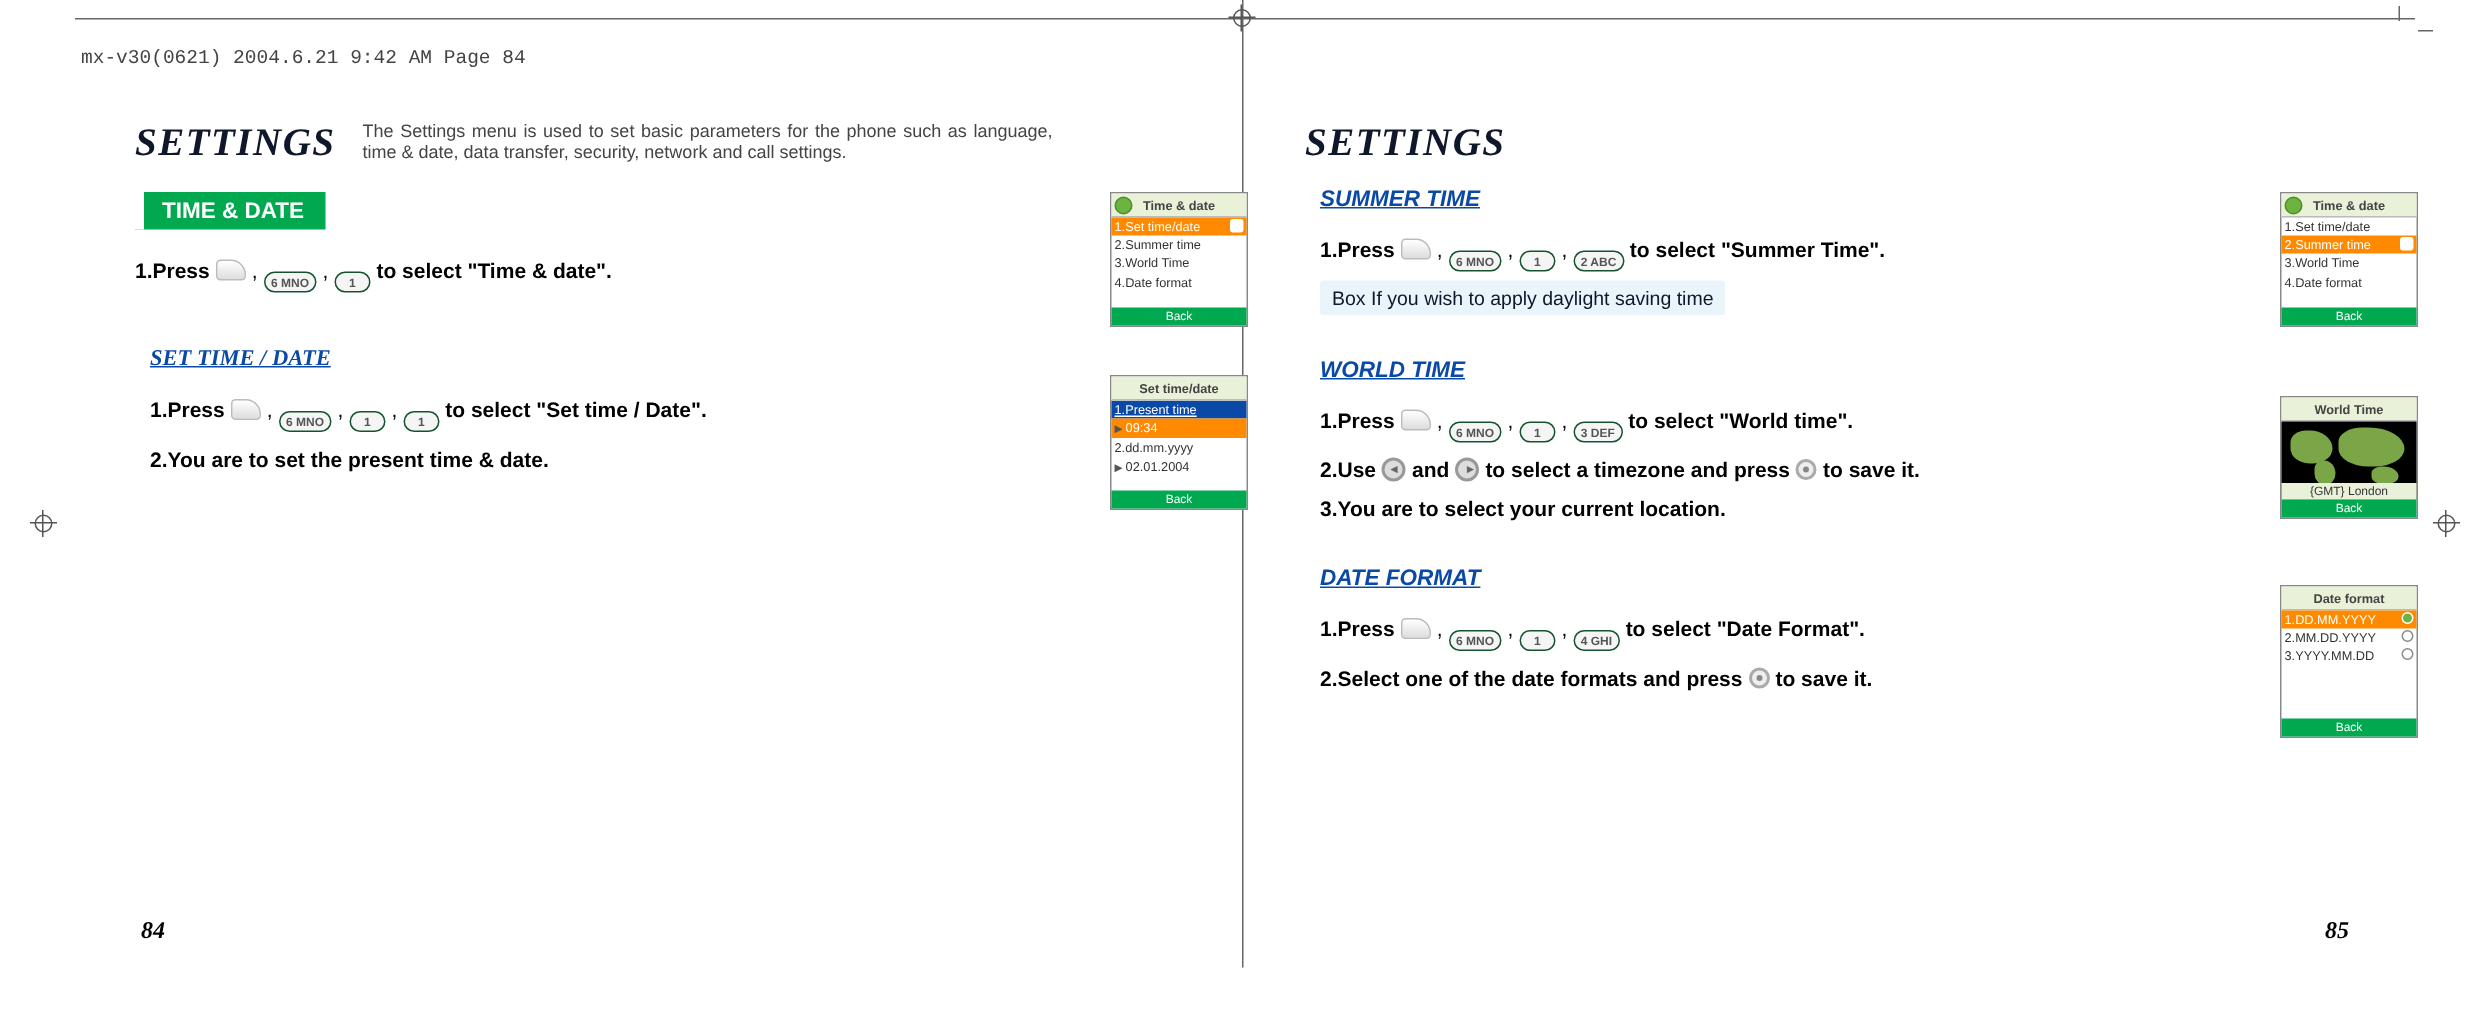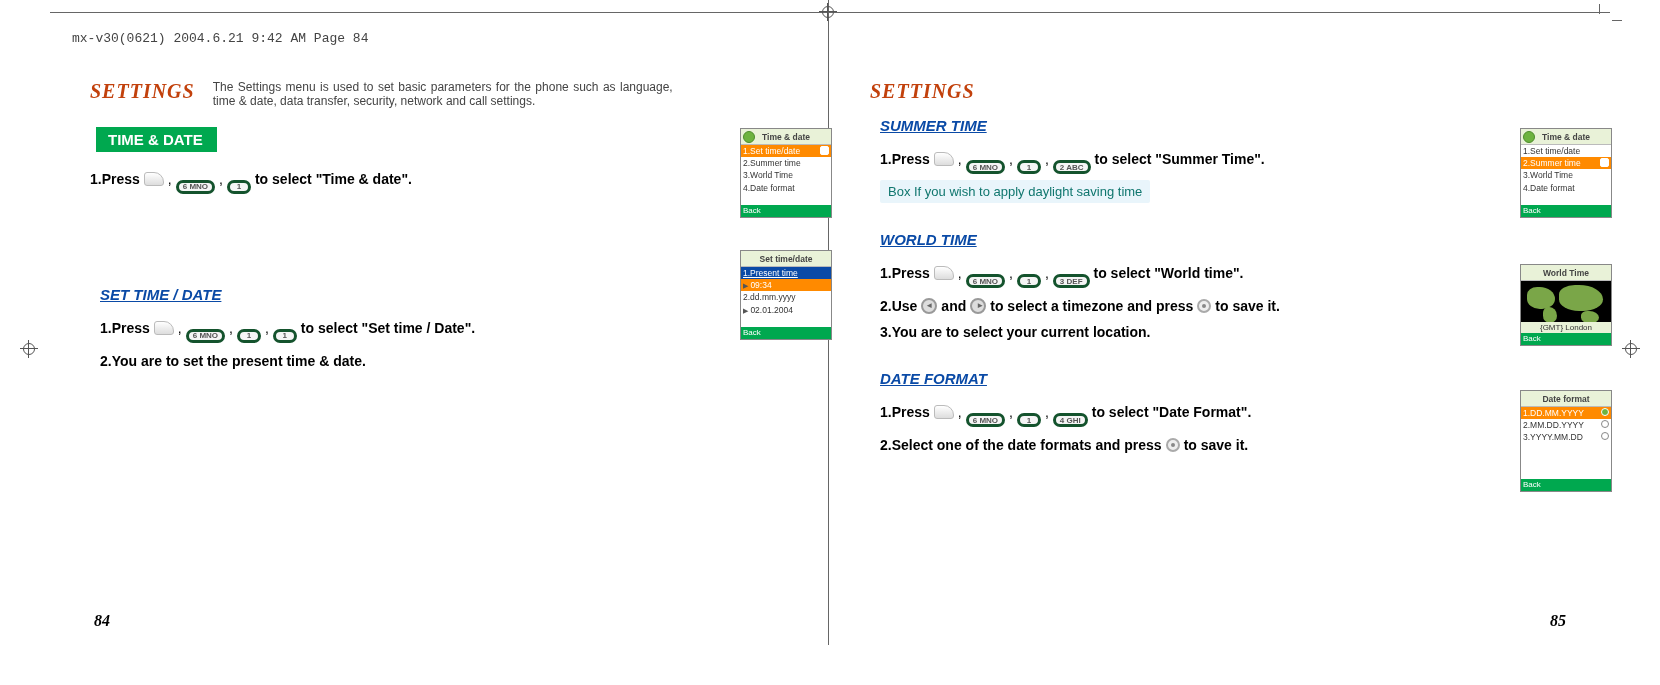--- a/index.html
+++ b/index.html
@@ -11,51 +11,51 @@
     background: #ffffff;
     position: relative;
     color: #000;
   }
   .crop-marks { position:absolute; top:0; left:0; width:100%; height:100%; pointer-events:none; }
   .crop-cross { position:absolute; width:18px; height:18px; }
   .crop-cross::before, .crop-cross::after { content:""; position:absolute; background:#555; }
   .crop-cross::before { left:0; right:0; top:8px; height:1px; }
   .crop-cross::after { top:0; bottom:0; left:8px; width:1px; }
   .crop-cross .circ { position:absolute; top:3px; left:3px; width:12px; height:12px; border:1px solid #555; border-radius:50%; }
-  .header-line { position:absolute; top:32px; left:72px; font:13px/1 "Courier New", monospace; color:#444; }
+  .header-line { position:absolute; top:32px; left:54px; font:13px/1 "Courier New", monospace; color:#444; }
   .pages { position:absolute; top:80px; left:50px; width:1560px; height:540px; display:flex; }
   .page { flex:1; position:relative; padding:0 40px; }
   .page + .page { border-left:none; }
-  .heading { font-family: Georgia, 'Times New Roman', serif; font-style:italic; font-weight:bold; font-size:20px; letter-spacing:1px; color:#c2410c; display:inline;text-align:center; }
+  .heading { font-family: Georgia, 'Times New Roman', serif; font-style:italic; font-weight:bold; font-size:26px; letter-spacing:1px; color:#0f172a; display:inline;text-align:center; }
   .heading-desc { display:inline; font-size:12px; color:#444; margin-left:8px; vertical-align:top; line-height:1.2; max-width:460px; }
   .desc-row { display:flex; align-items:flex-start; gap:10px; }
   .desc-row .heading-desc { flex:1; text-align:justify; }
   .section-badge {
     display:inline-block; background:#00a84f; color:#fff; font-weight:bold; font-size:15px;
     padding:4px 14px 4px 18px; margin-top:18px; position:relative;
   }
   .section-badge::before {
     content:""; position:absolute; left:0; top:0; bottom:0; width:6px; background:#fff;
   }
   .step { font-size:14px; font-weight:bold; color:#000; margin-top:12px; display:flex; align-items:center; flex-wrap:wrap; gap:4px; }
   .substep { font-size:14px; font-weight:bold; color:#000; margin-top:10px; display:flex; align-items:center; flex-wrap:wrap; gap:4px; margin-left:10px; }
   .subheading {
     color:#0a4aa6; font-style:italic; font-weight:bold; font-size:15px; text-decoration:underline;
     margin-top:20px; margin-left:10px; display:block;
   }
   .note-box {
-    background:#e9f5fb; color:#0f766e; font-size:13px; padding:4px 8px; margin:6px 0 8px 10px; display:inline-block;
+    background:#e9f5fb; color:#0f172a; font-size:13px; padding:4px 8px; margin:6px 0 8px 10px; display:inline-block;
     border-radius:2px;
   }
   .page-num { position:absolute; bottom:-10px; font-family:Georgia, serif; font-style:italic; font-weight:bold; font-size:16px; }
   .page-num.left { left:44px; }
   .page-num.right { right:44px; }
   .key {
     display:inline-flex; align-items:center; justify-content:center;
-    min-width:24px; height:14px; border:3px solid #14532d; border-radius:7px;
+    min-width:24px; height:14px; border:1px solid #14532d; border-radius:7px;
     font-size:8px; color:#555; padding:0 4px; background:#f5f5f5; vertical-align:middle;margin-top:16px;
   }
   .softkey {
     display:inline-block; width:20px; height:14px; border:1px solid #bbb; border-radius:3px 10px 3px 3px;
     background:linear-gradient(#fff,#ddd); vertical-align:middle; position:relative;
   }
   .center-key {
     display:inline-block; width:14px; height:14px; border:2px solid #aaa; border-radius:50%; background:#eee; vertical-align:middle;
     position:relative;
   }
@@ -76,21 +76,21 @@
     font-weight:bold; color:#444; border-bottom:1px solid #bbb; position:relative;
   }
   .phone .titlebar .ticon {
     position:absolute; left:2px; top:2px; width:12px; height:12px; background:#6db33f; border-radius:50%; border:1px solid #4d8c2c;
   }
   .phone .row { padding:1px 2px; color:#333; position:relative; line-height:1.2; }
   .phone .row.sel { background:#ff8a00; color:#fff; }
   .phone .row.sel .rchk { position:absolute; right:2px; top:1px; width:9px; height:9px; border:1px solid #fff; background:#fff; border-radius:2px; }
   .phone .row .radio { position:absolute; right:2px; top:1px; width:8px; height:8px; border:1px solid #888; border-radius:50%; background:#fff;}
   .phone .row.sel .radio { border-color:#fff; background:#6db33f;}
-  .phone .footer { background:#00a84f; color:#fff; text-align:left; font-size:8px; padding:1px 2px; height:12px; }
+  .phone .footer { background:#00a84f; color:#fff; text-align:center; font-size:8px; padding:1px 14px; height:12px; }
   .phone .body { min-height:60px; }
   .phone .bluebar { background:#0a4aa6; color:#fff; padding:1px 2px;text-decoration:underline; }
   .phone .arrowed::before { content:"▶"; font-size:7px; color:#555; margin-right:2px;}
   .phone.map .body { padding:12px; background:#000000; position:relative; min-height:52px; }
   .phone.map .land { position:absolute; background:#7aa648; border-radius:40% 60% 50% 50%; }
   .phone.map .caption { position:absolute; bottom:0; left:0; right:0; background:#e9f2d8; text-align:center; font-size:8px; padding:1px 0; color:#333;}
 
   
   #phone1 { top:48px; right:-2px; }
   #phone2 { top:170px; right:-2px; }
@@ -135,21 +135,21 @@
     <div class="step">
       <span>1.Press</span>
       <span class="softkey"></span>
         <span class="comma">,</span>
       <span class="key">6 MNO</span>
         <span class="comma">,</span>
       <span class="key">1</span>
       <span>to select "Time &amp; date".</span>
     </div>
 
-    <span class="subheading" style="margin-top:92px;">SET TIME / DATE</span>
+    <span class="subheading" style="margin-top:36px;font-family:Liberation Serif, serif;">SET TIME / DATE</span>
     <div class="substep">
       <span>1.Press</span>
       <span class="softkey"></span>
         <span class="comma">,</span>
       <span class="key">6 MNO</span>
         <span class="comma">,</span>
       <span class="key">1</span>
         <span class="comma">,</span>
       <span class="key">1</span>
       <span>to select "Set time / Date".</span>

